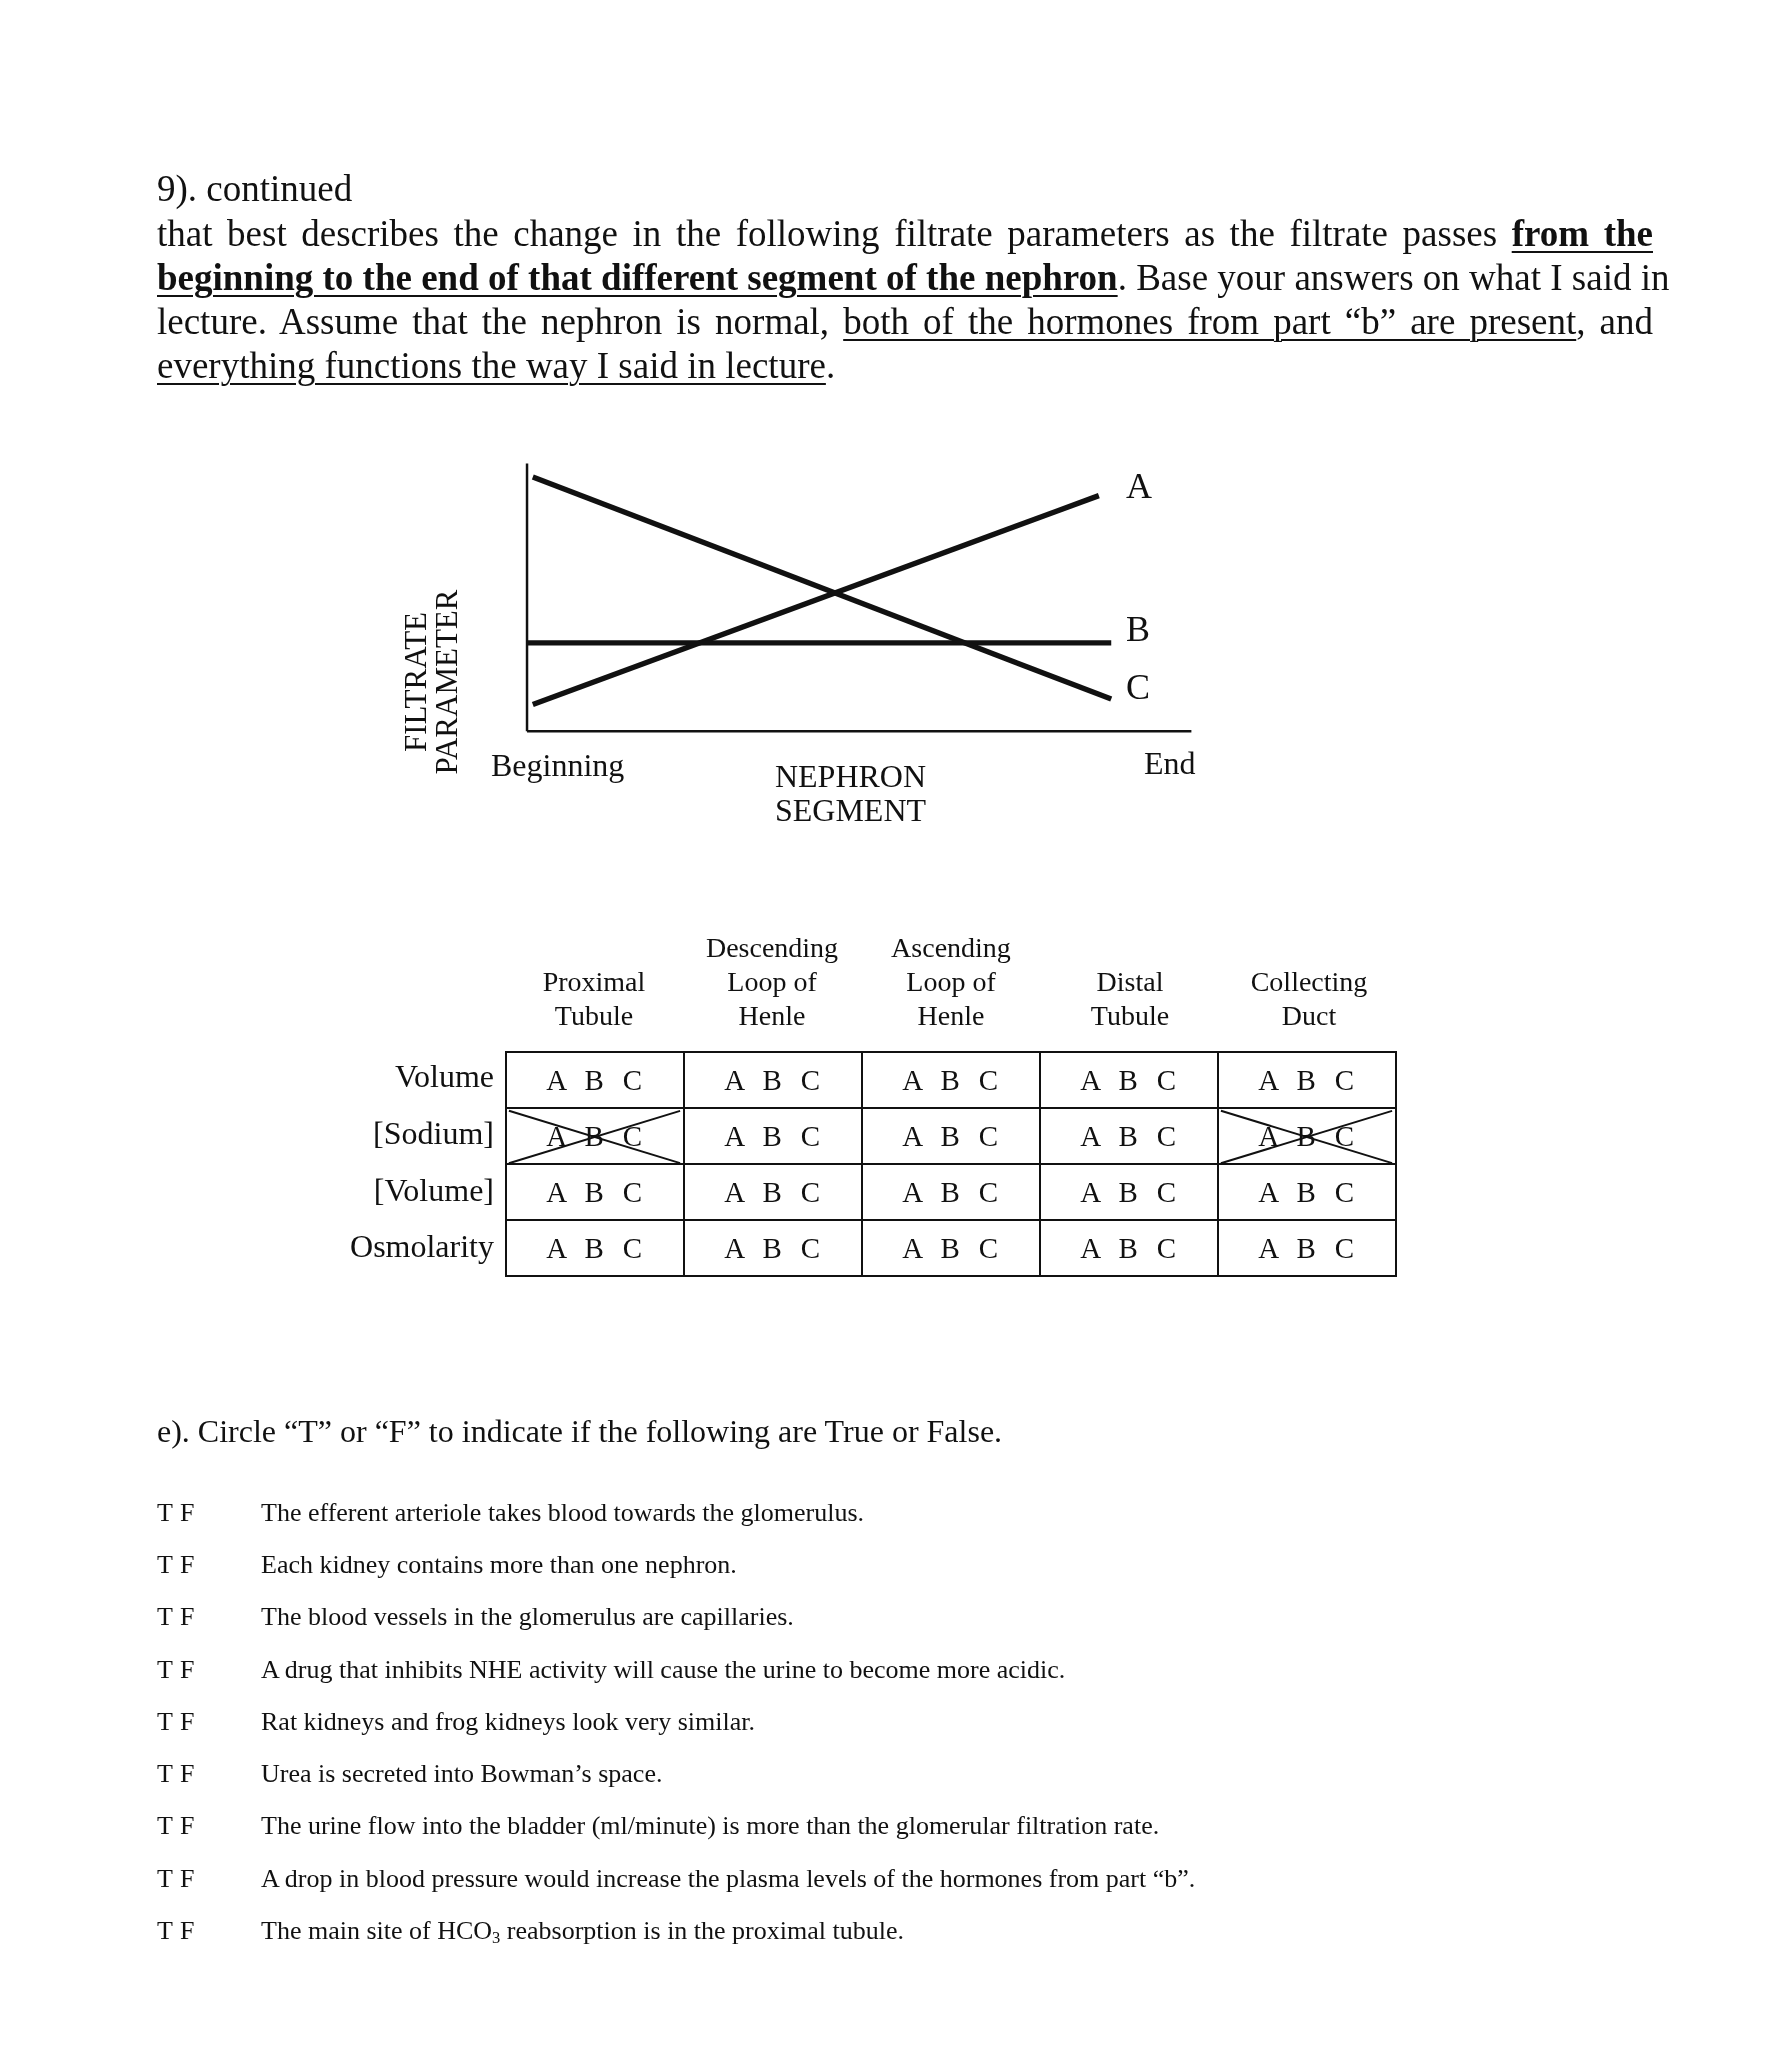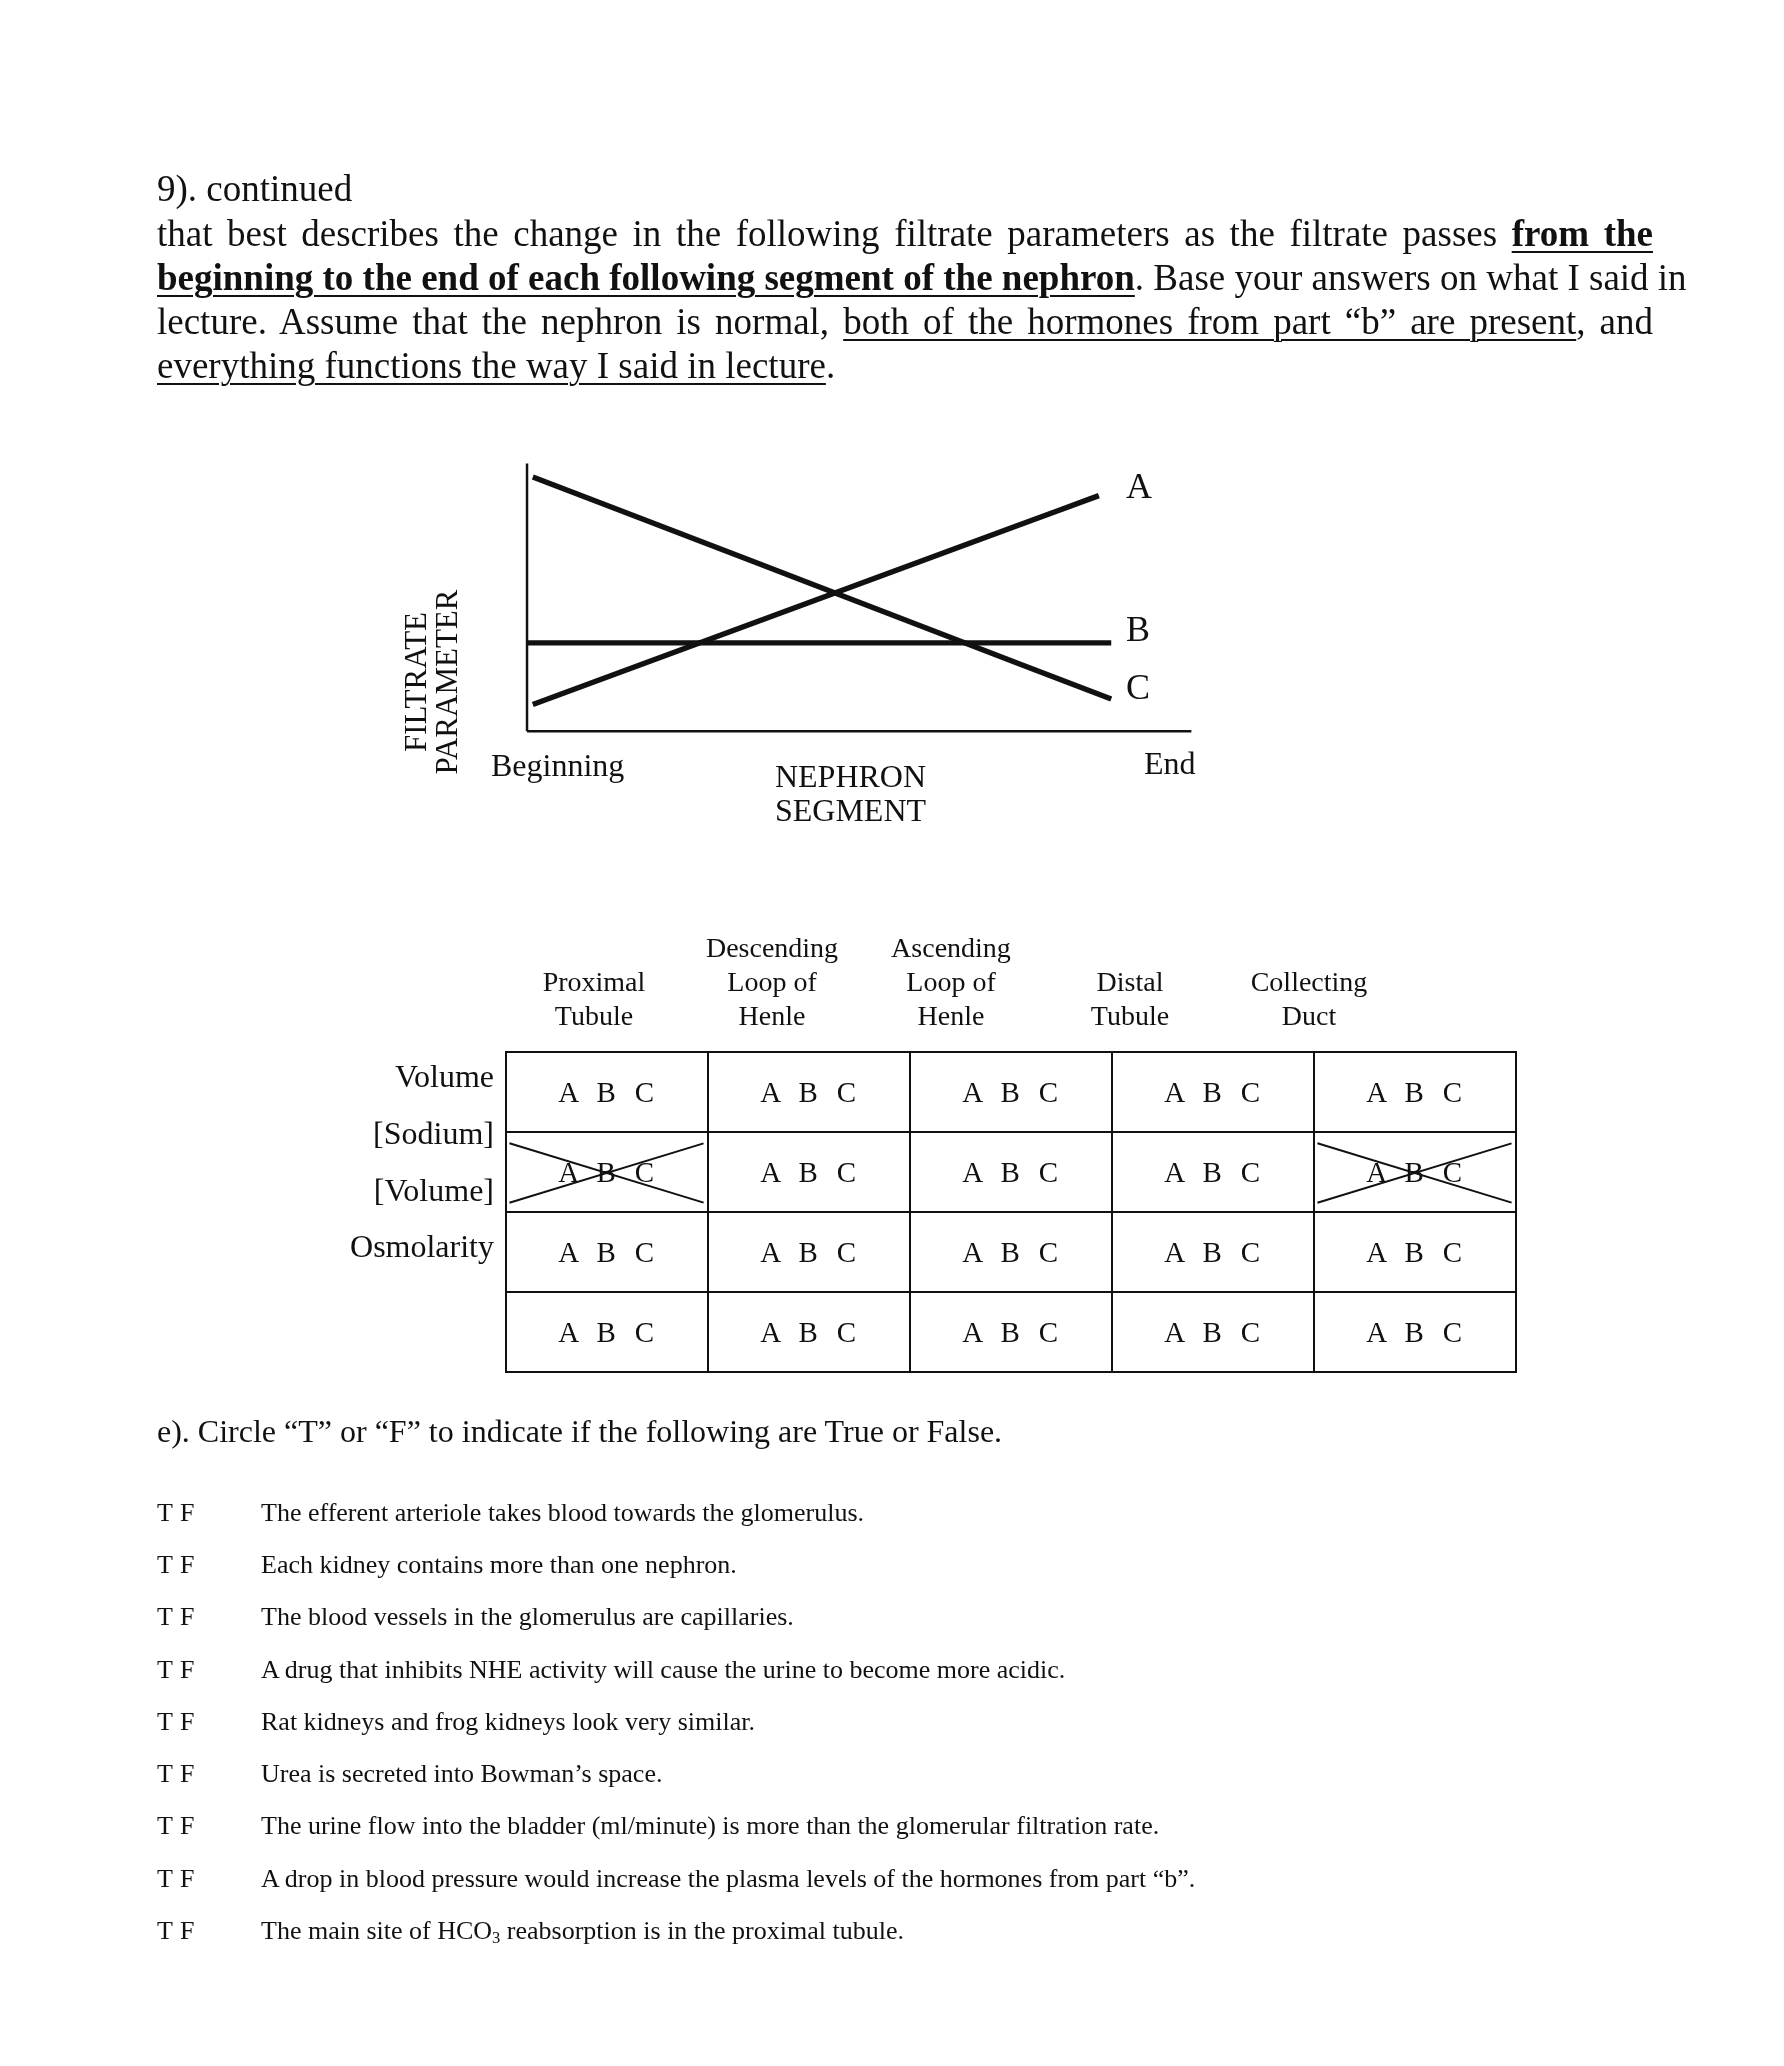--- a/index.html
+++ b/index.html
@@ -17,42 +17,42 @@
   .chart svg { position:absolute; left:0; top:0; }
   .ylab { position:absolute; left:-4.1px; top:70px; width:45px; height:314px; }
   .ylab span { position:absolute; left:50%; top:50%; white-space:nowrap; font-size:31px; line-height:31px;
                transform:translate(-50%,-50%) rotate(-90deg); text-align:center; display:block; }
   .clab { position:absolute; font-size:36px; }
   .xt { position:absolute; font-size:32px; line-height:34px; text-align:center;margin-left:20px; }
   
   .colhdr { position:absolute; font-size:28px; line-height:34px; text-align:center; width:178px; }
   .rowlbl { position:absolute; font-size:32px; right:0; text-align:right; }
   table.grid { position:absolute; left:505px; top:1051px; border-collapse:collapse; }
-  table.grid td { width:176px; height:54px; border:2.5px solid #111; text-align:center; padding:12px;
+  table.grid td { width:176px; height:54px; border:2.5px solid #111; text-align:center; padding:0;
                   font-size:29px; position:relative; }
   table.grid td .abc { word-spacing:8.3px; letter-spacing:1.7px; }
   table.grid td.x::before, table.grid td.x::after { content:""; position:absolute; left:-1.7px; top:50%;
         width:calc(100% + 3.3px); height:2.1px; background:#111; }
   table.grid td.x::before { transform:rotate(17deg); }
   table.grid td.x::after { transform:rotate(-17deg); }
   
   .ehead { left:157px; top:1413px; font-size:32px; }
   .tf { position:absolute; left:157px; font-size:26px; height:37px; line-height:37px; white-space:nowrap; }
   .tf .t { display:inline-block; width:23px; }
   .tf .f { display:inline-block; width:81px; }
   sub { font-size:16.5px; vertical-align:-4.1px; }
 </style>
 </head>
 <body>
 
 <div class="abs p" style="left:157px;top:167px;">9). continued</div>
 
 <div class="abs p intro" style="top:212px;" id="partd">
     <span class="line"><span>that best describes the change in the following filtrate parameters as the filtrate passes </span><span class="b u">from the</span></span>
-    <span class="line"><span class="b u">beginning to the end of each following segment of the nephron</span><span>. Base your answers on what I said in</span></span>
+    <span class="line"><span class="b u">beginning to the end of that different segment of the nephron</span><span>. Base your answers on what I said in</span></span>
     <span class="line"><span>lecture. Assume that the nephron is normal, </span><span class="u">both of the hormones from part “b” are present</span><span>, and</span></span>
     <span class="line last"><span class="u">everything functions the way I said in lecture</span><span>.</span></span>
   </div>
 
 <div class="abs chart">
   <svg width="785" height="393" viewBox="0 0 1900 950">
     <line x1="276" y1="20" x2="276" y2="668" stroke="#111" stroke-width="6"></line>
     <line x1="276" y1="668" x2="1884" y2="668" stroke="#111" stroke-width="6"></line>
     <line id="lnA" stroke="#111" stroke-width="13" x1="290" x2="1660" y1="603.2" y2="97.75999999999999"></line>
     <line id="lnB" stroke="#111" stroke-width="13" x1="276" x2="1690" y1="454.15999999999997" y2="454.15999999999997"></line>

